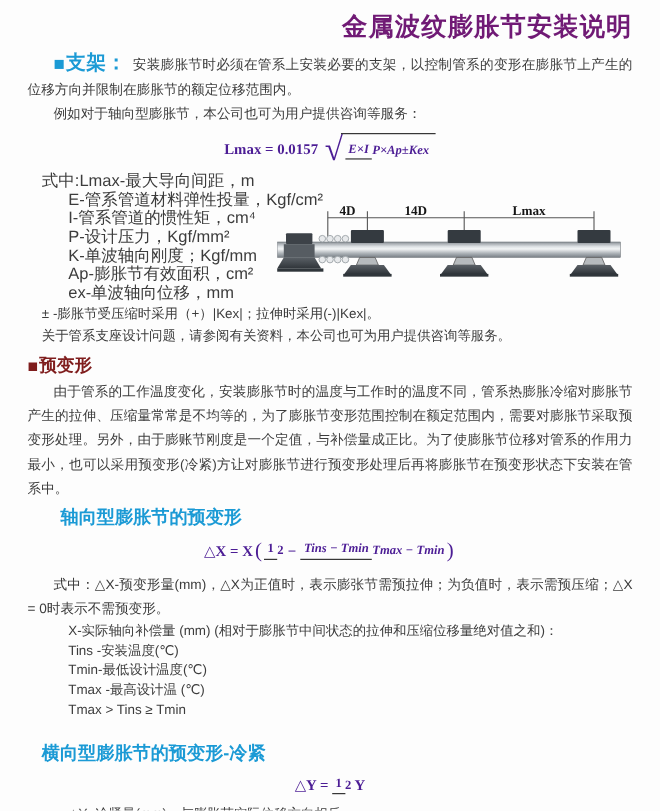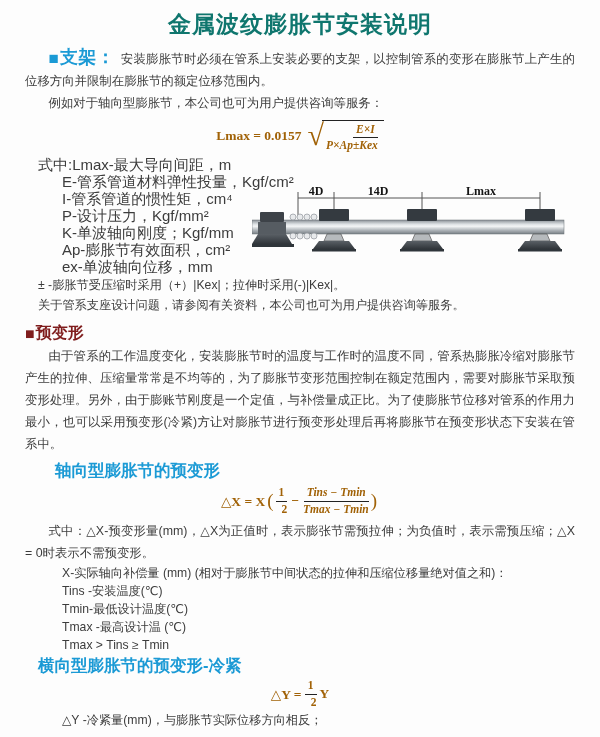--- a/index.html
+++ b/index.html
@@ -7,45 +7,45 @@
     position:relative;
     width:600px;height:737px;
     overflow:hidden;
     box-sizing:border-box;
     padding:10px 25px 0 25px;
     background:#fdfdfd;
     font-family:"Liberation Sans","DejaVu Sans",sans-serif;
     color:#3c3c3c;
   }
   h1.title{
-    margin:0;text-align:center;
+    margin:0;text-align:right;
     font-size:23px;line-height:28px;font-weight:bold;
-    color:#0f766e;letter-spacing:1px;
+    color:#701a75;letter-spacing:1px;
   }
   .para{margin:0;font-size:12.4px;line-height:22px;text-align:justify;}
   .indent{text-indent:1.9em;}
   .para.first-block{margin-top:8px;}
   .sec-inline .bullet{
     color:#1b9ad5;font-size:17px;font-weight:bold;vertical-align:-1px;margin-right:1px;
   }
   .sec-inline .sec-label{
     color:#1b9ad5;font-size:18px;font-weight:bold;margin-right:6px;
   }
   
   .formula{
     display:flex;justify-content:center;align-items:center;
     font-family:"Liberation Serif","DejaVu Serif",serif;
-    font-weight:bold;color:#a16207;font-size:13.5px;
+    font-weight:bold;color:#4c1d95;font-size:13.5px;
   }
   .f1{height:36px;margin:4px 0 2px 0;}
   .f2{height:34px;margin:2px 0;}
   .f3{height:30px;margin:2px 0;}
   .flhs{white-space:pre;}
   .frac{
-    display:inline-flex;flex-direction:column;align-items:flex-end;
+    display:inline-flex;flex-direction:row;align-items:center;
     vertical-align:middle;font-size:11.5px;line-height:1.15;
   }
   .frac .num{border-bottom:1.2px solid #222;padding:0 3px 1px 3px;}
   .frac .den{padding-top:1px;}
   .frac.ital{font-style:italic;}
   .sqrt{display:inline-flex;align-items:stretch;margin-left:6px;}
   .rad{font-size:30px;line-height:30px;font-weight:normal;margin-right:-2px;align-self:flex-start;}
   .sqrt-body{border-top:1.6px solid #222;padding:2px 6px 0 4px;display:flex;align-items:center;}
   .paren{font-size:19px;font-weight:normal;margin:0 2px;}
   .op{margin:0 4px;}
@@ -60,21 +60,21 @@
   .dim-label{font-family:"Liberation Serif","DejaVu Serif",serif;font-weight:bold;font-size:12px;fill:#151515;}
   
   h2.sec2{
     margin:6px 0 0 0;font-size:16px;line-height:23px;font-weight:bold;color:#7f1d1d;
   }
   h2.sec2 .bullet{font-size:16px;vertical-align:-1px;margin-right:1px;}
   h3.sub{
     margin:4px 0 0 0;font-size:16.5px;line-height:23px;font-weight:bold;color:#1b9ad5;
   }
   h3.axial{margin-left:30px;}
-  h3.lateral{margin-left:13px;margin-top:0;}
+  h3.lateral{margin-left:13px;margin-top:20px;}
   .varline2{margin:0 0 0 37px;font-size:12.2px;line-height:18px;white-space:nowrap;}
   .note-final{margin:2px 0 0 37px;font-size:12.2px;line-height:19px;white-space:nowrap;}
 </style>
 </head>
 <body>
 
 <div class="page">
 
   <h1 class="title">金属波纹膨胀节安装说明</h1>
 

